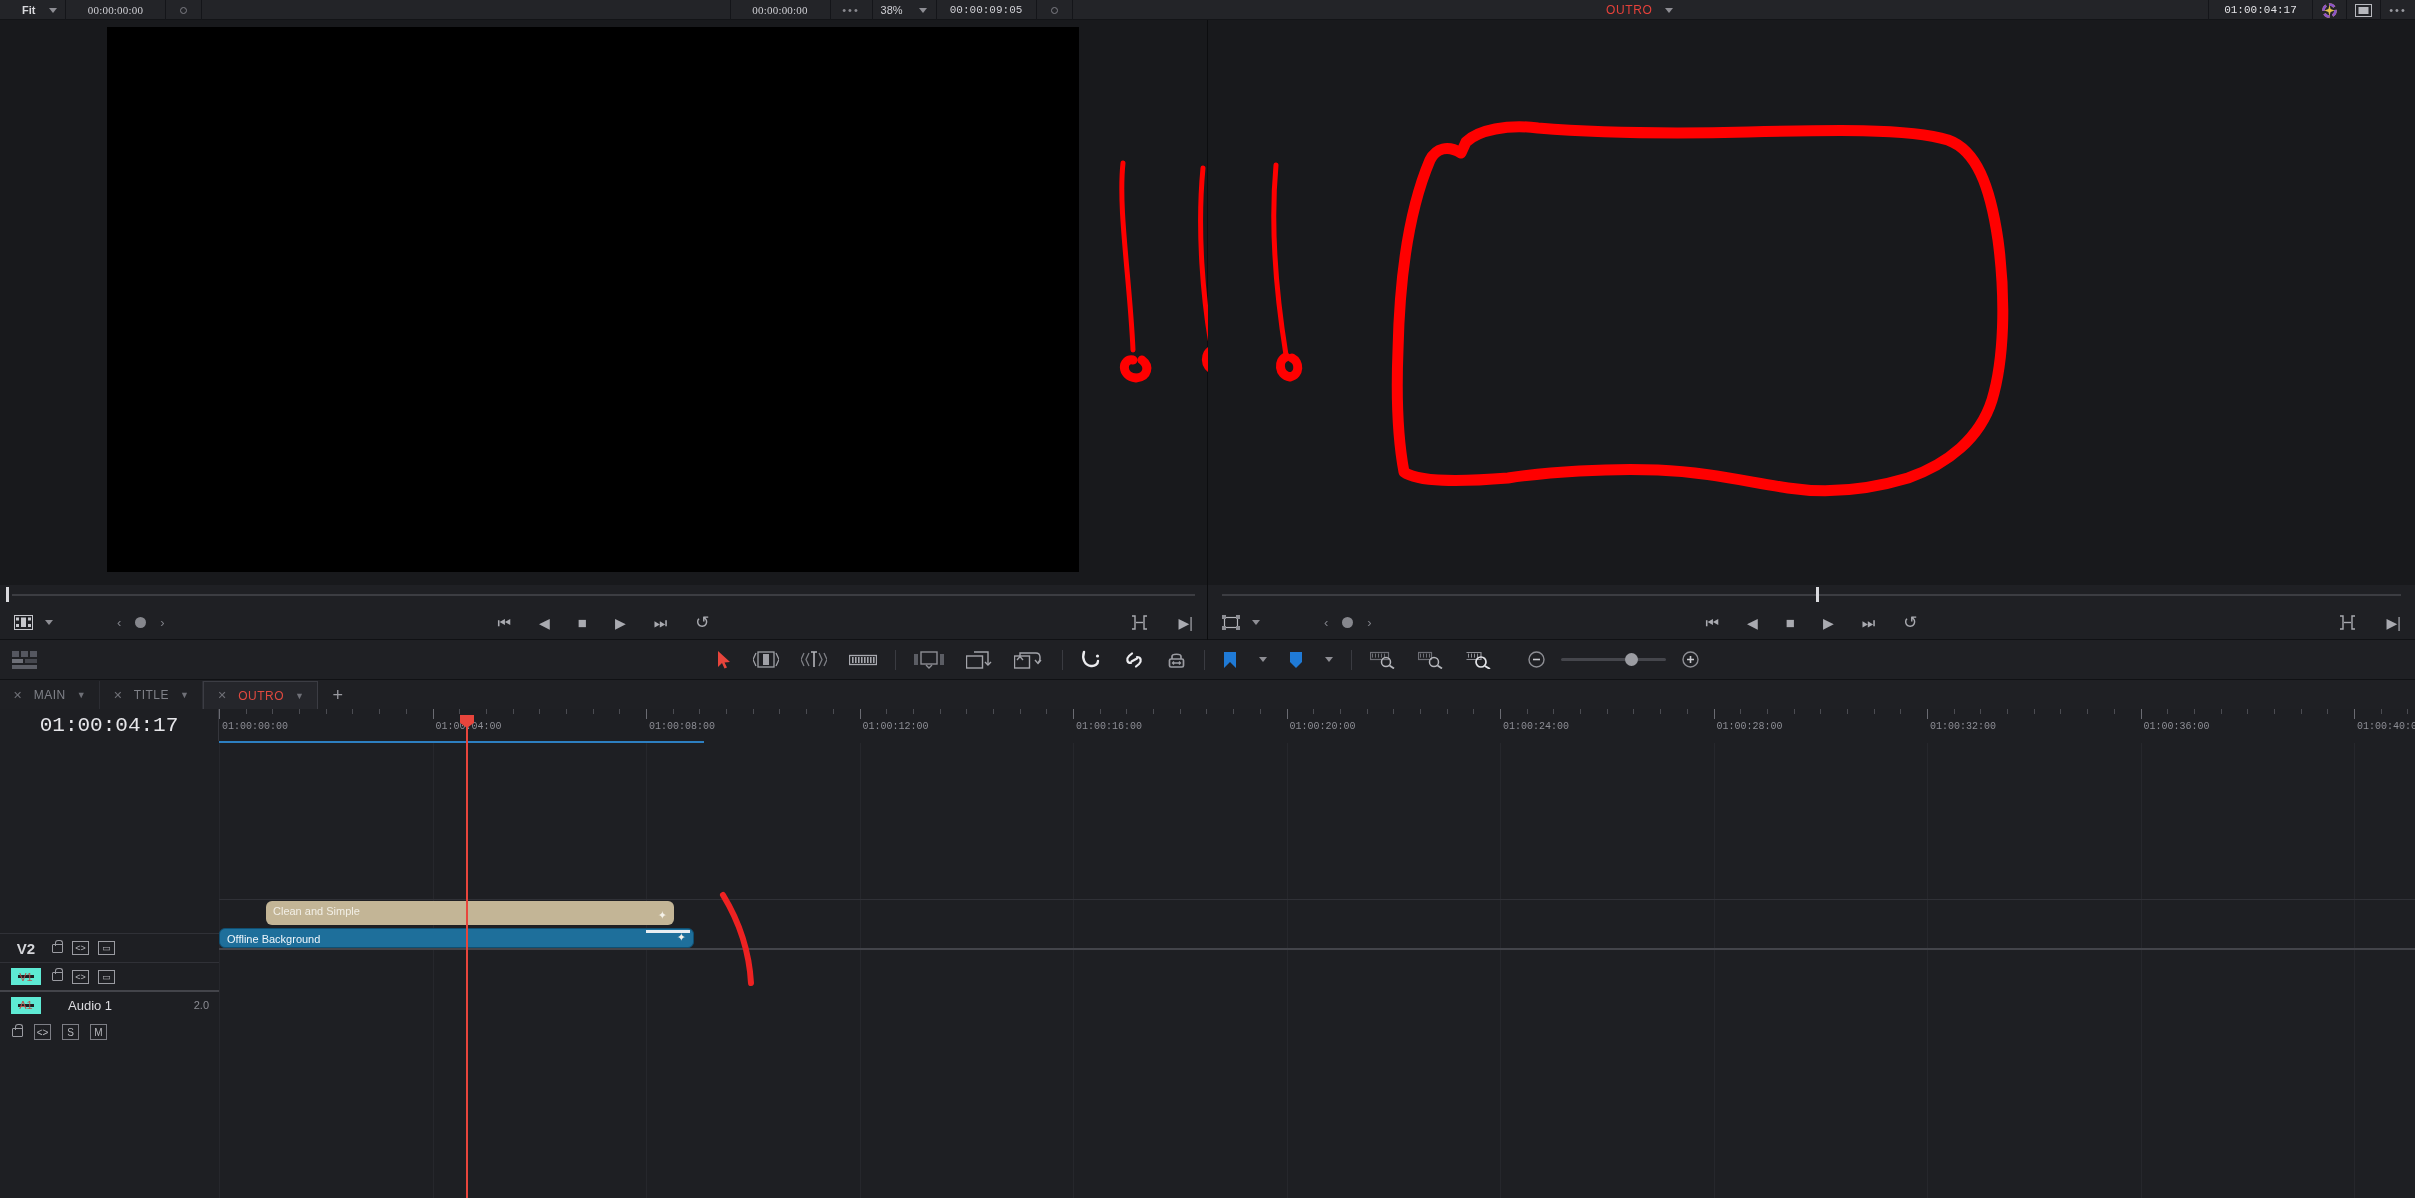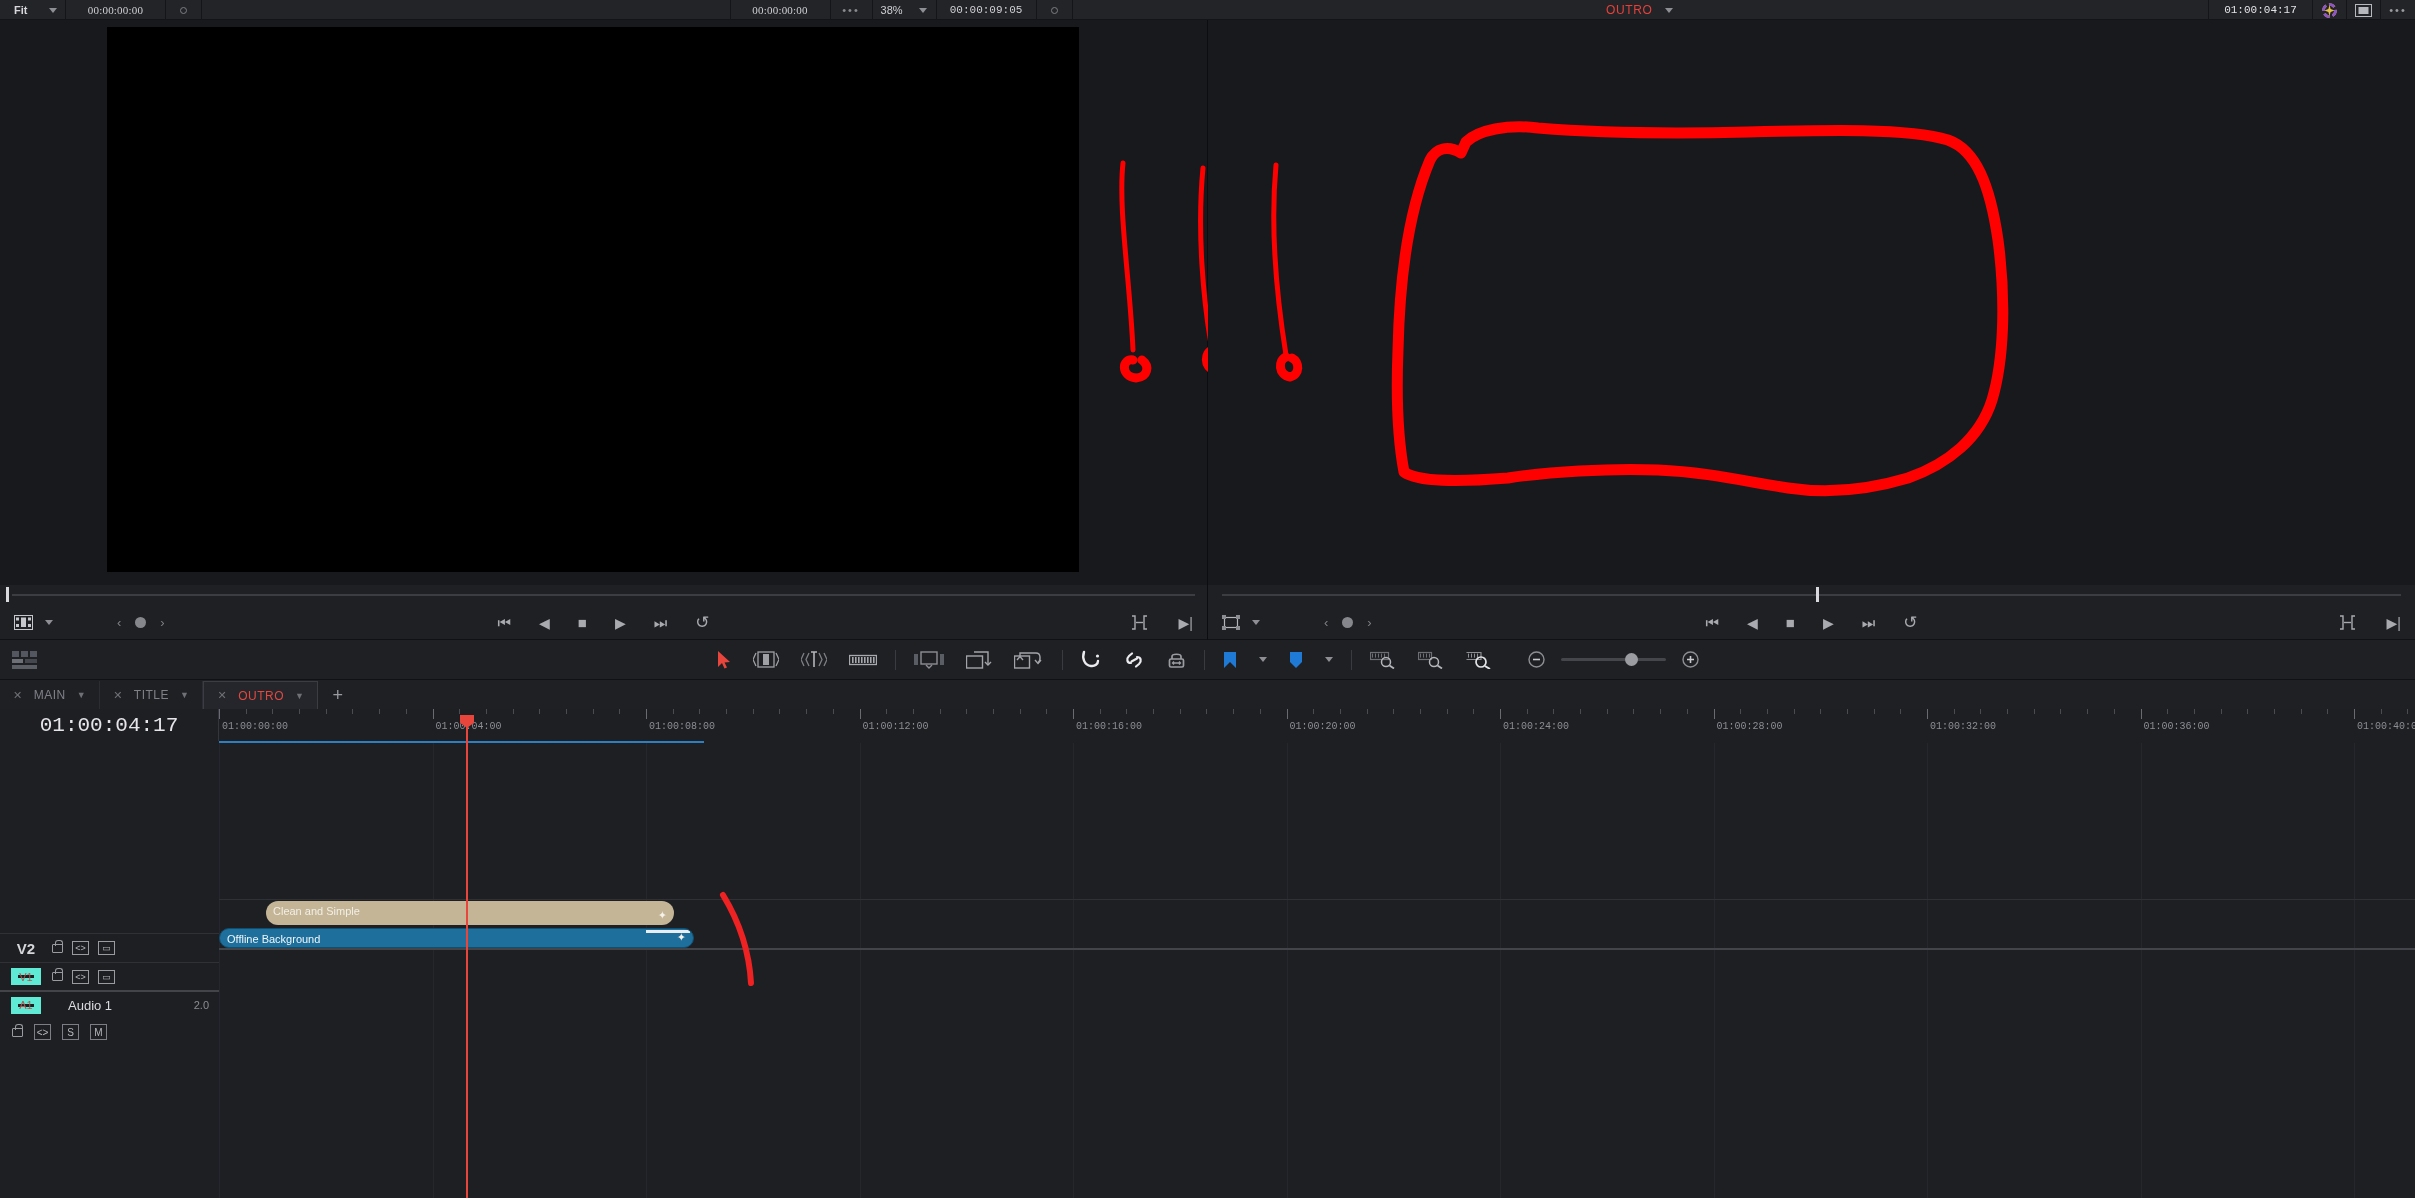--- a/index.html
+++ b/index.html
@@ -20,21 +20,21 @@
     border-bottom: 1px solid #131417;
     font-size: 11px;
   }
   .tb-cell {
     display: flex; align-items: center; justify-content: center;
     border-right: 1px solid #141519;
     height: 20px;
     color: #cfcfd4;
     white-space: nowrap;
   }
-  .tb-fit { width: 40px; gap: 0; padding-left: 14px; justify-content: flex-start; font-weight: bold; color:#d8d8dc; border-right:none;}
+  .tb-fit { width: 40px; gap: 0; padding-left: 22px; justify-content: flex-start; font-weight: bold; color:#d8d8dc; border-right:none;}
   .tb-chev { width: 26px; border-right: 1px solid #141519; }
   .tb-tc { width: 100px; font-family: Liberation Serif, serif; letter-spacing: .2px; }
   .tb-dot { width: 36px; }
   .tb-flex { flex: 1 1 auto; border-right: 1px solid #141519; }
   .tb-dots { width: 42px; letter-spacing: 2px; color: #8a8a90; }
   .tb-zoom { width: 38px; color: #cfcfd4; border-right:none;}
   .tb-tc2 { width: 100px; font-family: "Liberation Mono", monospace; }
   .tb-outro { color: #e5413a; font-size: 12px; letter-spacing: .6px; padding: 0 6px; border-right: none; }
   .tb-outro-chev { width: 22px; border-right: none; color:#8e8e94; }
   .tb-right-tc { width: 104px; font-family: "Liberation Mono", monospace; color: #e2e2e6; }
@@ -131,21 +131,21 @@
   .trk-icons { display:flex; align-items:center; gap:9px; }
   .sq-icon { width:17px; height:14px; border:1px solid #9a9ba1; display:flex; align-items:center; justify-content:center; font-size:9px; color:#b6b7bc; }
   .lock { width:11px;height:9px;border:1px solid #9a9ba1;border-radius:1px;position:relative; }
   .lock::before{content:"";position:absolute;left:2px;top:-5px;width:6px;height:5px;border:1px solid #9a9ba1;border-bottom:none;border-radius:3px 3px 0 0;}
   .aud-label { font-size:13px; color:#dcdce0; margin-left:16px; }
   .aud-num { font-size:11px; color:#8b8c93; margin-left:auto; margin-right:10px; }
   .a1-ctrls { display:flex; align-items:center; gap:11px; padding-left:12px; height:28px; }
   .sm-box { width:17px;height:16px;border:1px solid #7d7e85;color:#b6b7bc;font-size:10px;display:flex;align-items:center;justify-content:center;}
 
   
-  .clip { position:absolute; border-radius:12px; font-size:11px; overflow:hidden; }
+  .clip { position:absolute; border-radius:6px; font-size:11px; overflow:hidden; }
   .clip-v2 { background:#c3b596; color:#f2efe6; height:24px; }
   .clip-v1 { background:#1e6f9b; color:#eef6fb; height:20px; border:1px solid #0f4f72; }
   .clip-label { padding:4px 0 0 7px; display:block; }
   .clip-fx { position:absolute; right:7px; bottom:3px; font-size:11px; color:#f5f2e9; }
   .clip-handle { position:absolute; right:3px; top:1px; width:44px; height:3px; background:#e9eef2; }
   .playhead { position:absolute; top:0; width:2px; background:#e8453c; }
   .playhead-flag { position:absolute; top:0; left:-6px; width:14px; height:13px; background:#e8453c; clip-path: polygon(0 0,100% 0,100% 60%,50% 100%,0 60%); }
   .v2-line { position:absolute; left:219px; right:0; height:1px; background:#303137; }
 </style>
 </head>

